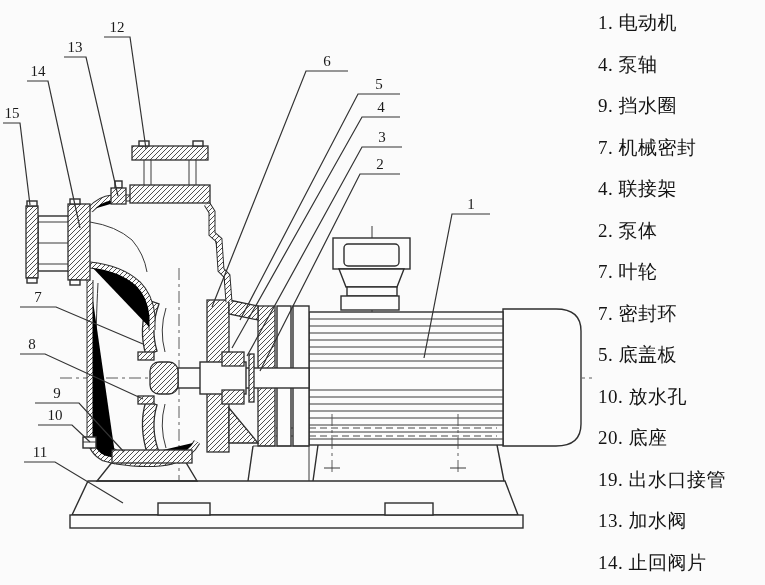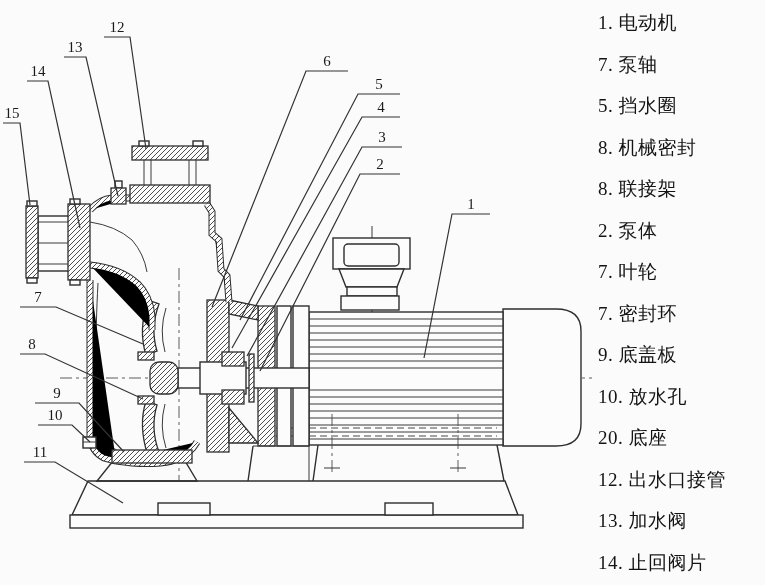--- a/index.html
+++ b/index.html
@@ -196,28 +196,28 @@
     <text class="callout" x="40" y="457">11</text>
     <text class="callout" x="117" y="32">12</text>
     <text class="callout" x="75" y="52">13</text>
     <text class="callout" x="38" y="76">14</text>
     <text class="callout" x="12" y="118">15</text>
   </g>
 </svg>
 
 <div class="legend" id="legend">
       <div class="legend-row">1. 电动机</div>
-      <div class="legend-row">7. 泵轴</div>
-      <div class="legend-row">5. 挡水圈</div>
-      <div class="legend-row">8. 机械密封</div>
-      <div class="legend-row">8. 联接架</div>
+      <div class="legend-row">4. 泵轴</div>
+      <div class="legend-row">9. 挡水圈</div>
+      <div class="legend-row">7. 机械密封</div>
+      <div class="legend-row">4. 联接架</div>
       <div class="legend-row">2. 泵体</div>
       <div class="legend-row">7. 叶轮</div>
       <div class="legend-row">7. 密封环</div>
-      <div class="legend-row">9. 底盖板</div>
+      <div class="legend-row">5. 底盖板</div>
       <div class="legend-row">10. 放水孔</div>
       <div class="legend-row">20. 底座</div>
-      <div class="legend-row">12. 出水口接管</div>
+      <div class="legend-row">19. 出水口接管</div>
       <div class="legend-row">13. 加水阀</div>
       <div class="legend-row">14. 止回阀片</div>
     </div>
 
 </div>
 
 </body></html>

